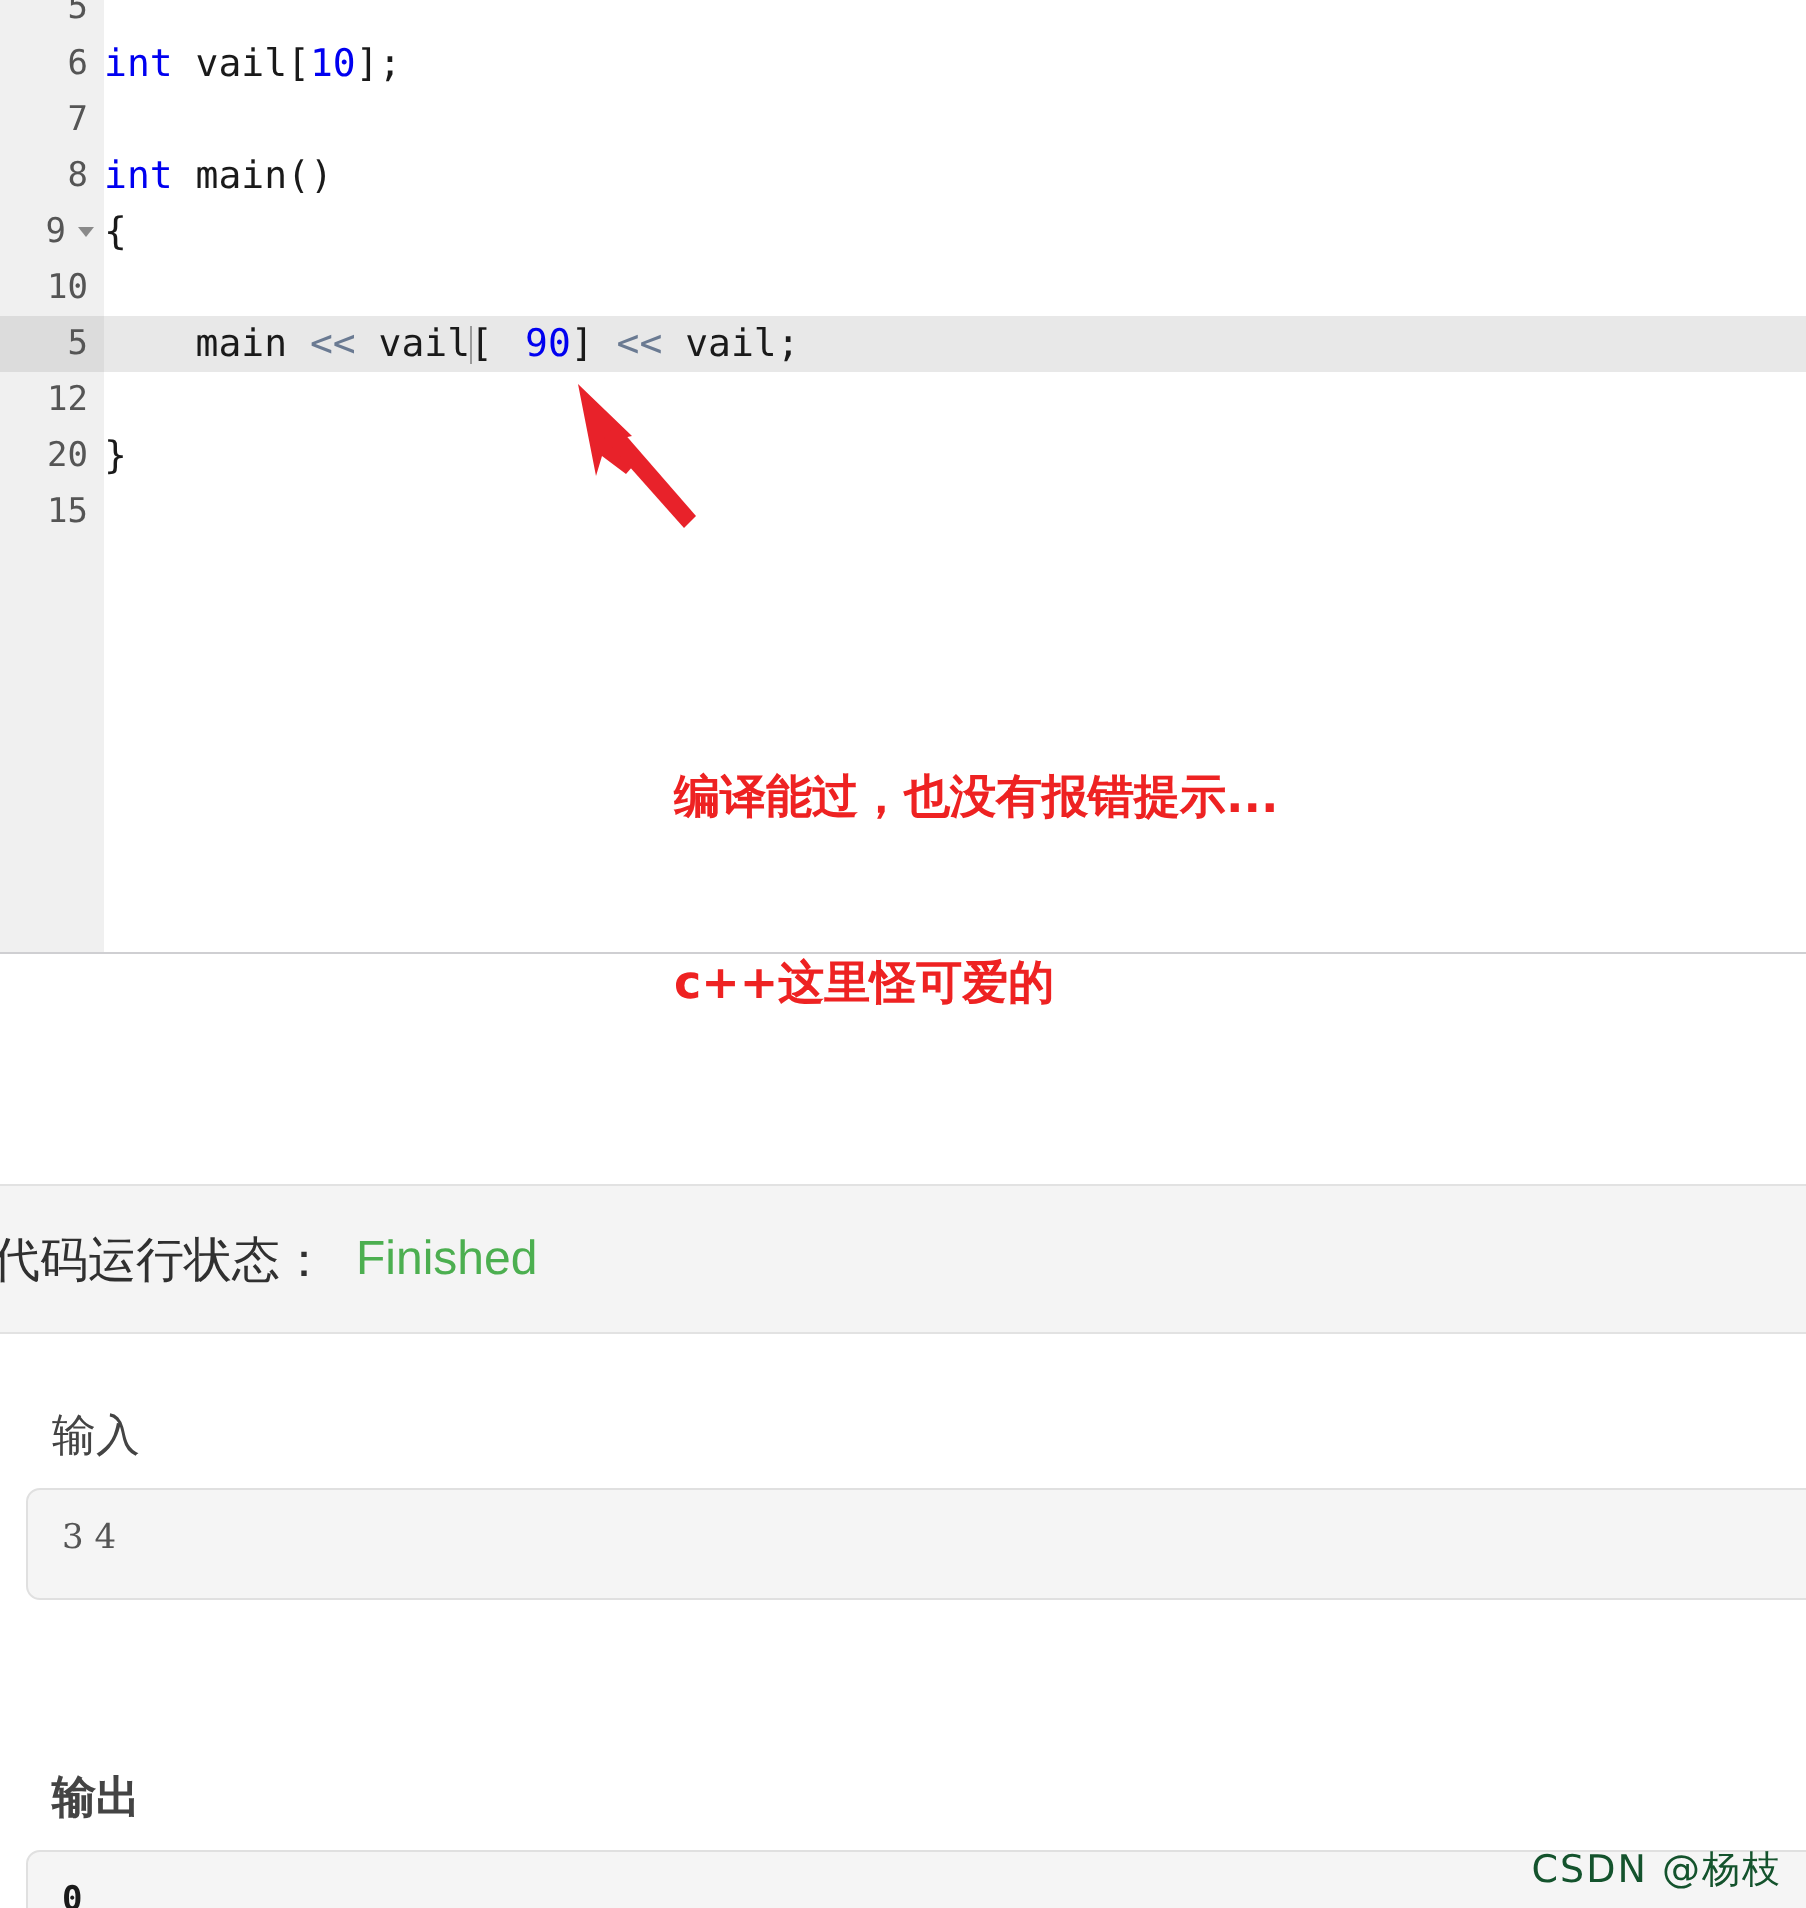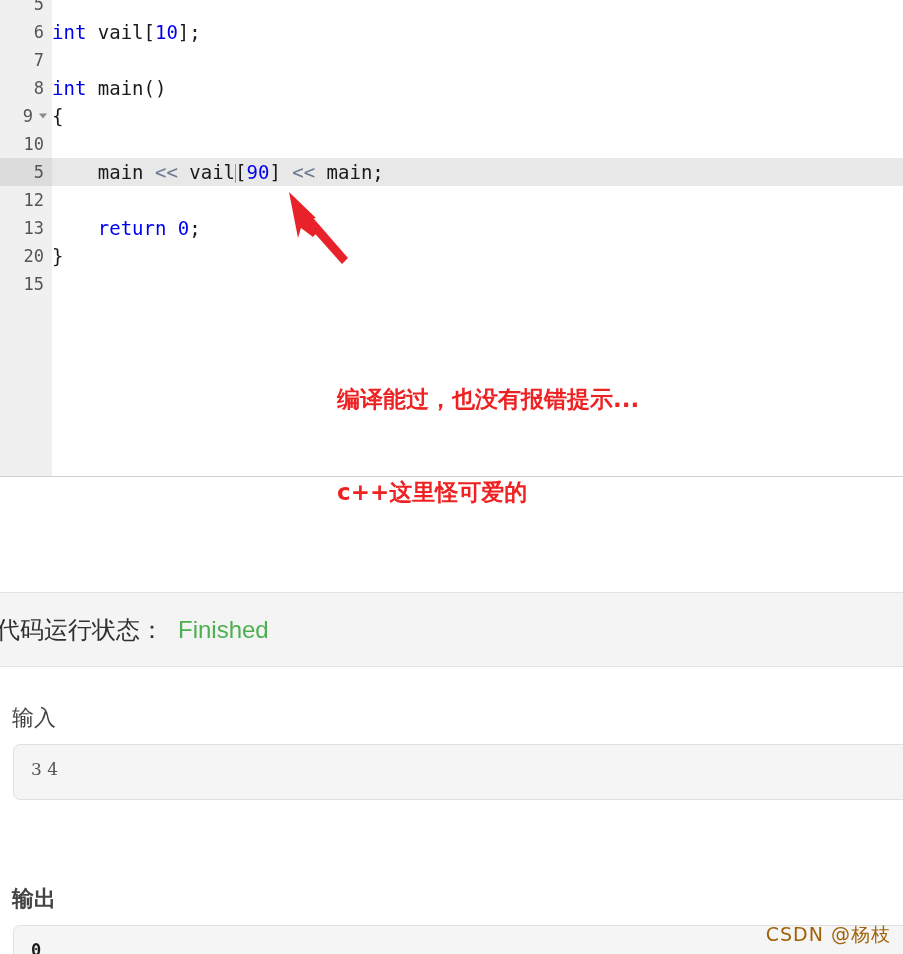--- a/index.html
+++ b/index.html
@@ -128,21 +128,21 @@
     color: #4caf50;
     margin-left: 14px;
     font-family: "Liberation Sans", "DejaVu Sans", sans-serif;
   }
 
   
   .io-section { position: absolute; left: 0; width: 903px; }
   .io-label {
     font-size: 22px;
     color: #444444;
-    margin-left: 12px;
+    margin-left: 26px;
     font-family: "DejaVu Sans", "Liberation Sans", sans-serif;
   }
   .io-box {
     margin-left: 13px;
     margin-top: 11px;
     height: 56px;
     background: #f5f5f5;
     border: 1px solid #e0e0e0;
     border-radius: 7px;
     width: 900px;
@@ -163,21 +163,21 @@
   .io-text.mono-out {
     font-size: 17px;
     color: #1a1a1a;
   }
 
   
   .watermark {
     position: absolute;
     right: 12px; top: 922px;
     font-size: 19px;
-    color: #a16207;
+    color: #14532d;
     font-family: "DejaVu Sans", "Liberation Sans", sans-serif;
     letter-spacing: 1px;
     white-space: nowrap;
   }
 </style>
 </head>
 <body>
 
 <div id="page">
 
@@ -203,29 +203,25 @@
         <div class="line">
           <div class="lnum has-fold">9<span class="fold"></span></div>
           <div class="ctext"><span class="pl">{</span></div>
         </div>
         <div class="line">
           <div class="lnum">10</div>
           <div class="ctext"></div>
         </div>
         <div class="line active" style="background: rgb(232, 232, 232);">
           <div class="lnum">5</div>
-          <div class="ctext"><span class="pl">    main </span><span class="op" style="color: rgb(106, 122, 146);">&lt;&lt;</span><span class="pl"> vail</span><span class="caret"></span><span class="pl">[</span><span class="num" style="color: rgb(0, 0, 240);">90</span><span class="pl">] </span><span class="op" style="color: rgb(106, 122, 146);">&lt;&lt;</span><span class="pl"> main;</span></div>
+          <div class="ctext"><span class="pl">    main </span><span class="op" style="color: rgb(106, 122, 146);">&lt;&lt;</span><span class="pl"> vail</span><span class="caret"></span><span class="pl">[</span><span class="num" style="color: rgb(0, 0, 240); margin-left: 16px;">90</span><span class="pl">] </span><span class="op" style="color: rgb(106, 122, 146);">&lt;&lt;</span><span class="pl"> vail;</span></div>
         </div>
         <div class="line">
           <div class="lnum">12</div>
           <div class="ctext"></div>
-        </div>
-        <div class="line">
-          <div class="lnum">13</div>
-          <div class="ctext"><span class="pl">    </span><span class="kw" style="color: rgb(0, 0, 240);">return</span><span class="pl"> </span><span class="num" style="color: rgb(0, 0, 240);">0</span><span class="pl">;</span></div>
         </div>
         <div class="line">
           <div class="lnum">20</div>
           <div class="ctext"><span class="pl">}</span></div>
         </div>
         <div class="line">
           <div class="lnum">15</div>
           <div class="ctext"></div>
         </div>
       </div>

